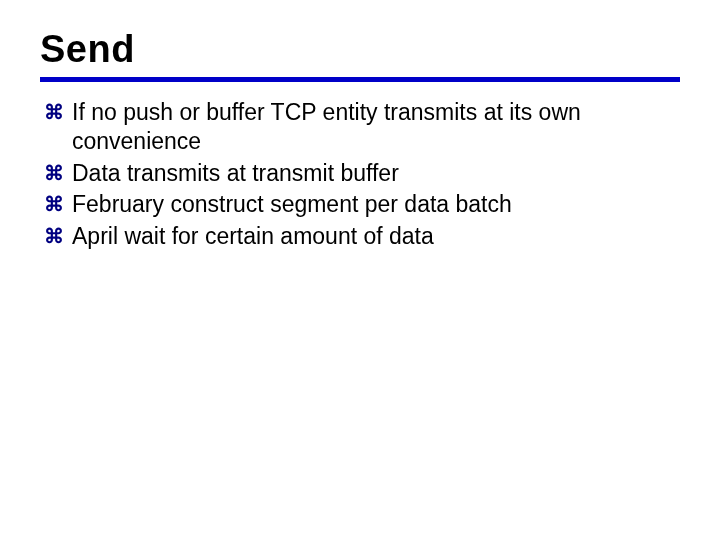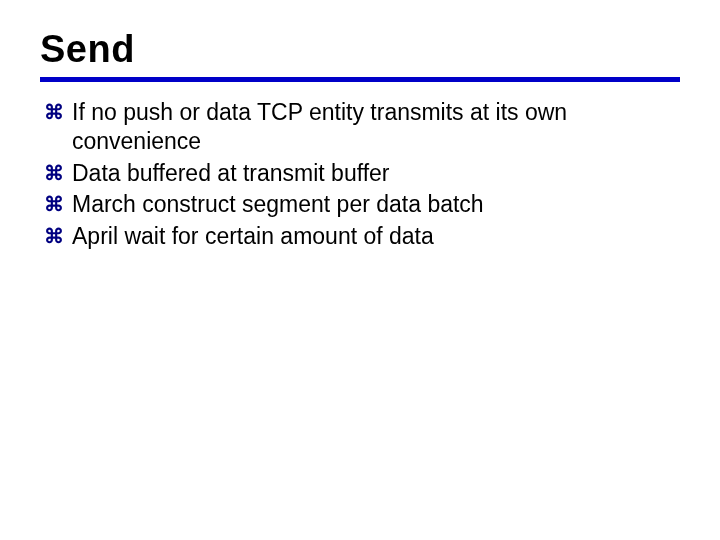--- a/index.html
+++ b/index.html
@@ -46,28 +46,28 @@
 </style>
 </head>
 <body>
 
 <div class="slide">
   <h1 class="title">Send</h1>
   <hr class="rule">
   <ul class="bullets">
     <li>
       <span class="glyph">⌘</span>
-      <span>If no push or data TCP entity transmits at its own convenience</span>
+      <span>If no push or buffer TCP entity transmits at its own convenience</span>
     </li>
     <li>
       <span class="glyph">⌘</span>
-      <span>Data buffered at transmit buffer</span>
+      <span>Data transmits at transmit buffer</span>
     </li>
     <li>
       <span class="glyph">⌘</span>
-      <span>March construct segment per data batch</span>
+      <span>February construct segment per data batch</span>
     </li>
     <li>
       <span class="glyph">⌘</span>
       <span>April wait for certain amount of data</span>
     </li>
   </ul>
 </div>
 
 </body></html>

